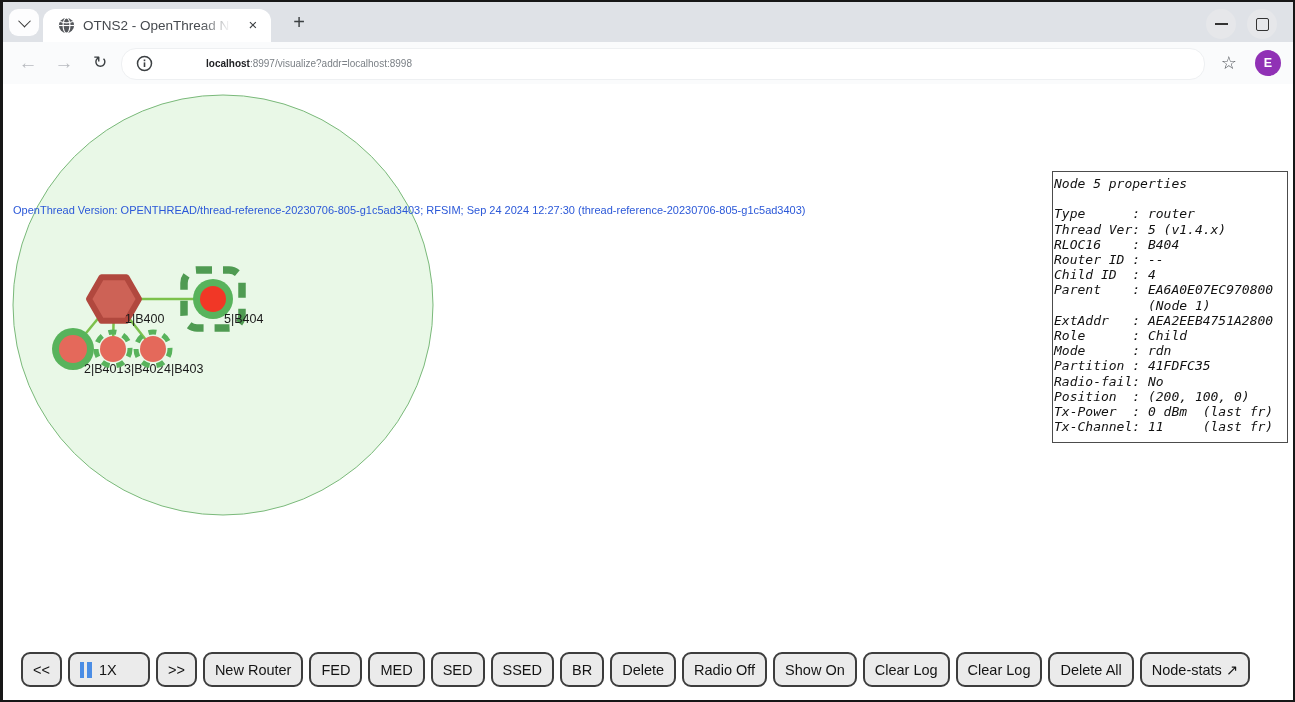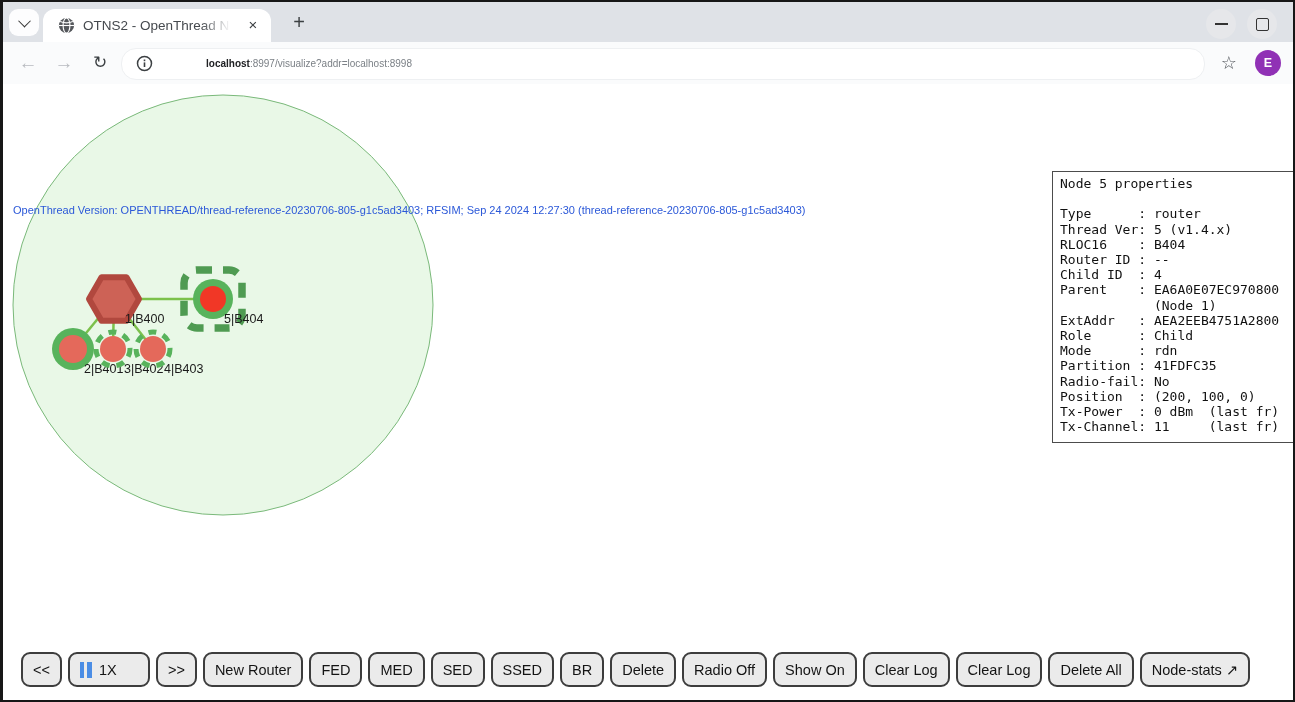--- a/index.html
+++ b/index.html
@@ -44,21 +44,21 @@
           color:#fff;font-size:12.5px;font-weight:bold;display:flex;align-items:center;justify-content:center;cursor:pointer;}
 
   
   .content{position:absolute;left:0;top:82px;right:0;bottom:0;background:#fff;}
   svg.canvas{position:absolute;left:0;top:0;width:1290px;height:698px;z-index:1;}
   svg.canvas text{font-family:"Liberation Sans",sans-serif;}
   .statusline{position:absolute;left:10px;top:101px;z-index:5;font-family:"DejaVu Sans Mono",monospace;
               font-weight:bold;font-size:13px;color:#000;white-space:pre;}
   .versionline{position:absolute;left:10px;top:120px;z-index:5;font-size:11px;color:#2b58d8;white-space:pre;}
   .proppanel{position:absolute;left:1049px;top:87px;width:226px;z-index:5;background:#fff;
-             border:1px solid #4c4c4c;padding:4px 7px 8px 7px;}
+             border:1px solid #4c4c4c;padding:4px 7px 8px 1px;font-style:italic;}
   .proppanel pre{margin:0;font-family:"DejaVu Sans Mono",monospace;font-size:13px;line-height:15.2px;color:#111;}
 
   
   .btoolbar{position:absolute;left:18px;bottom:13px;z-index:10;display:flex;gap:6px;}
   .tb-btn{height:35px;border:2px solid #3d3d3d;border-radius:9px;background:#ebebeb;color:#141414;
           font-family:"Liberation Sans",sans-serif;font-size:14.5px;display:inline-flex;align-items:center;
           padding:0 10px;cursor:pointer;white-space:nowrap;}
   .speed-btn{min-width:82px;box-sizing:border-box;justify-content:flex-start;text-align:center;}
   .pause-icon{display:inline-flex;gap:3px;margin-right:7px;}
   .pause-icon i{display:block;width:4.5px;height:16px;background:#4b8de5;}

